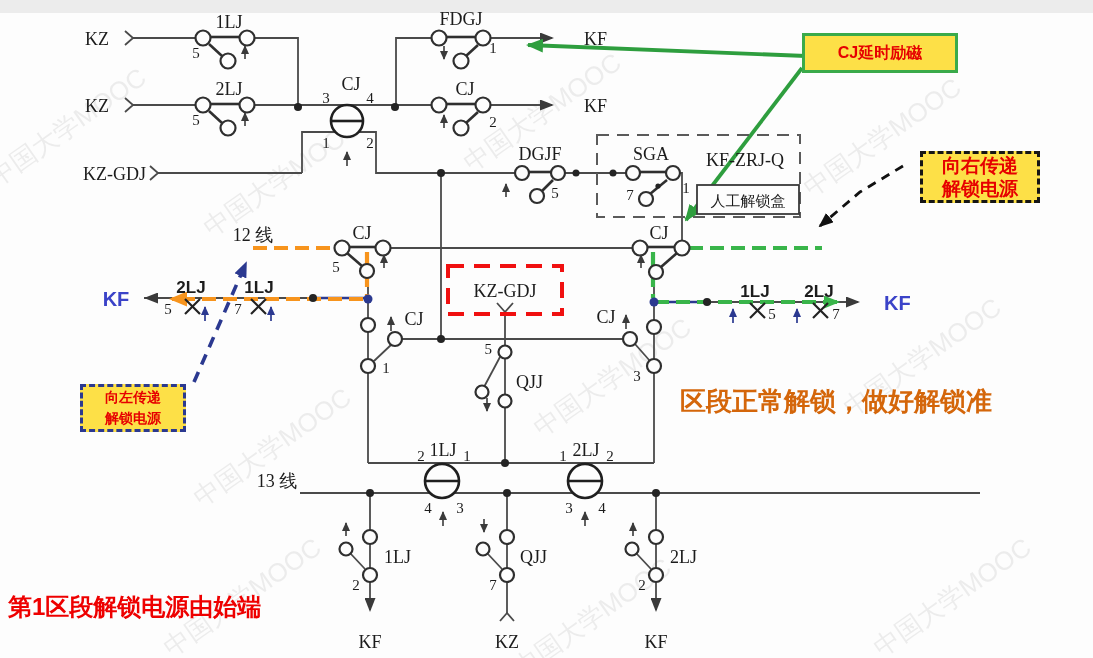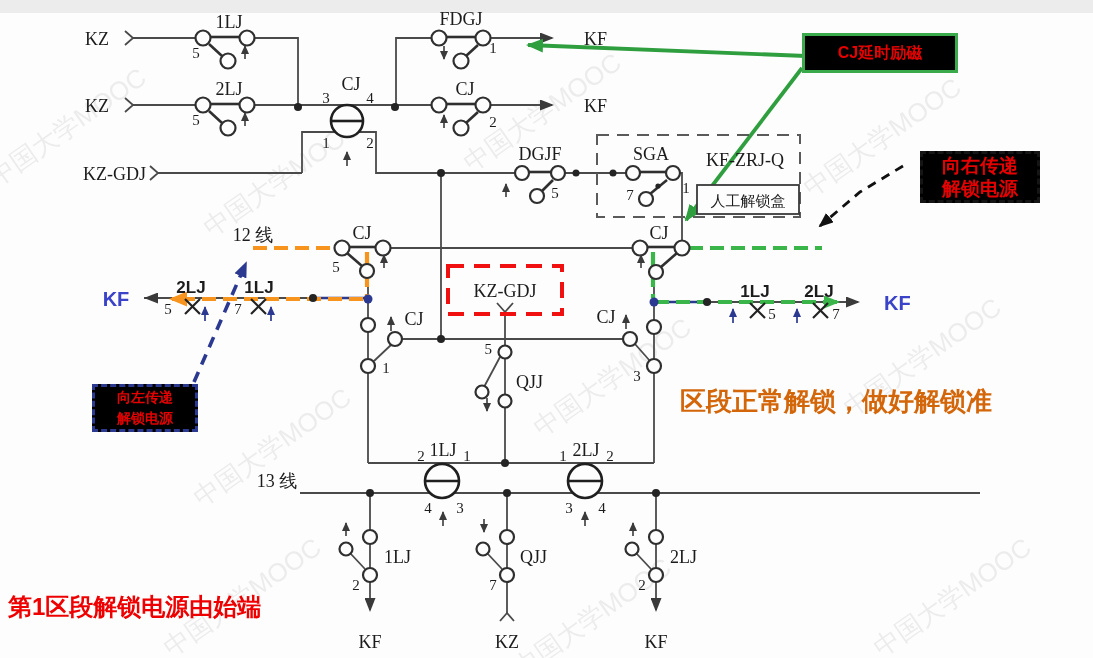--- a/index.html
+++ b/index.html
@@ -6,25 +6,25 @@
   #stage{position:relative;width:1093px;height:658px;background:#fdfdfd;overflow:hidden;
          font-family:"Liberation Serif","DejaVu Serif",serif;}
   #topstrip{position:absolute;left:0;top:0;width:1093px;height:13px;background:#ececec;}
   svg{position:absolute;left:0;top:0;}
   svg text{fill:#1c1c1c;font-family:"Liberation Serif","DejaVu Serif",serif;}
   text.pin{font-size:15px;}
   text.name{font-size:18px;}
   text.boldlab{font-family:"Liberation Sans","DejaVu Sans",sans-serif;font-weight:bold;font-size:17px;}
   text.kfblue{font-family:"Liberation Sans","DejaVu Sans",sans-serif;font-weight:bold;font-size:20px;fill:#3b43c8;}
   text.cn{font-family:"Liberation Sans","DejaVu Sans",sans-serif;font-size:15px;}
-  .callout{position:absolute;background:#000000;color:#e60000;text-align:center;
+  .callout{position:absolute;background:#fde047;color:#e60000;text-align:center;
            font-family:"Liberation Sans","DejaVu Sans",sans-serif;font-weight:bold;}
   .co-green{border:3px solid #3aaa4a;font-size:16px;line-height:34px;}
   .co-black{border:3px dashed #151515;font-size:19px;line-height:23px;}
-  .co-blue{border:3px dashed #2b3990;font-size:14px;line-height:21px;margin-left:12px;}
+  .co-blue{border:3px dashed #2b3990;font-size:14px;line-height:21px;}
   .note{position:absolute;font-family:"Liberation Sans","DejaVu Sans",sans-serif;font-weight:bold;}
   .note-orange{color:#d4660a;font-size:26px;line-height:39px;}
   .note-red{color:#ee0000;font-size:24px;line-height:34px;}
   .wm{position:absolute;color:rgba(90,90,90,0.10);font-size:26px;white-space:nowrap;
       font-family:"Liberation Sans","DejaVu Sans",sans-serif;transform:rotate(-35deg);pointer-events:none;}
 </style>
 </head>
 <body>
 
 <div id="stage">

